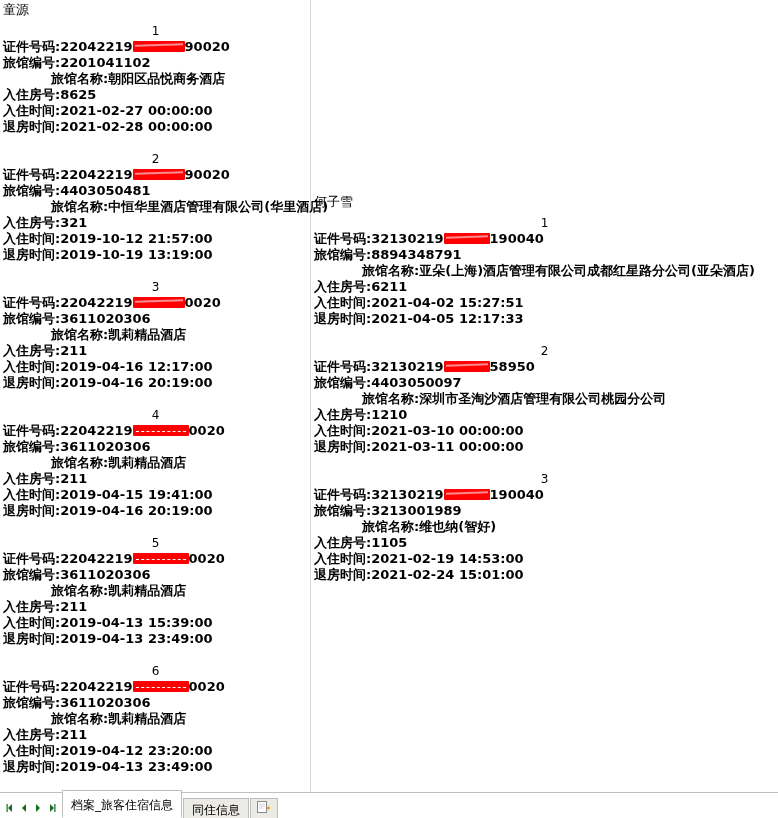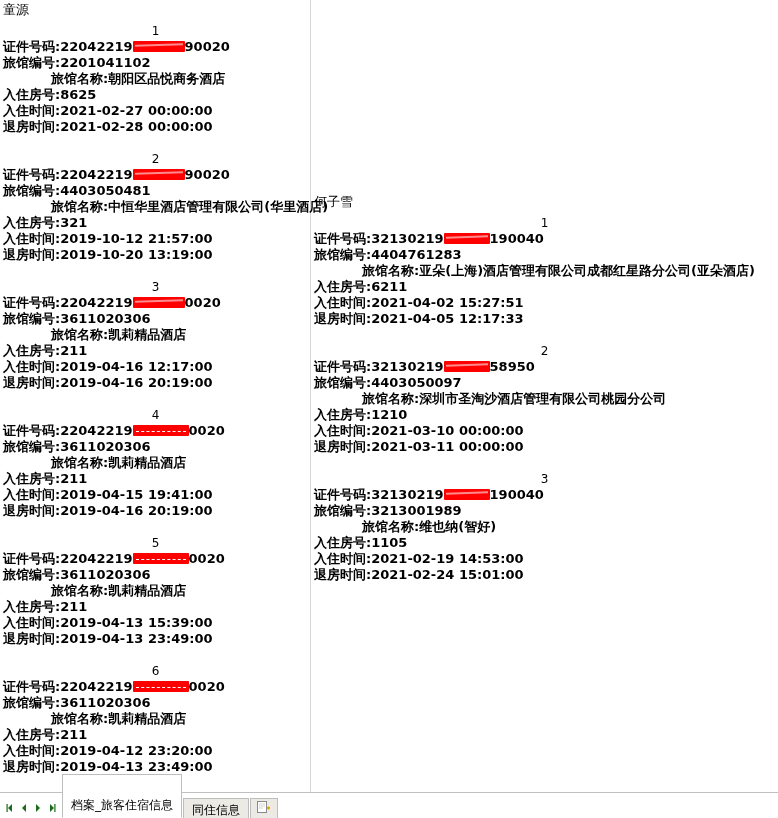--- a/index.html
+++ b/index.html
@@ -143,21 +143,21 @@
     margin-right: 1px;
     position: relative;
     top: 3px;
     white-space: nowrap;
   }
   .tab.active {
     background: #ffffff;
     border-bottom: 1px solid #ffffff;
     top: 0;
     font-weight: normal;
-    padding-top: 21px;
+    padding-top: 5px;
     padding-bottom: 3px;
   }
   .tab.new-sheet {
     background: #eceae4;
     padding: 2px 6px;
   }
   .newsheet-icon {
     display: inline-block;
     width: 14px;
     height: 13px;
@@ -183,21 +183,21 @@
             <div class="row"><span>退房时间:</span><span>2021-02-28 00:00:00</span></div>
             <div class="blank-row"></div>
           </div>
           <div class="group">
             <div class="group-index">2</div>
             <div class="row"><span>证件号码:</span><span>22042219</span><span class="redact scribble" style="width: 52px;"></span><span>90020</span></div>
             <div class="row"><span>旅馆编号:</span><span>4403050481</span></div>
             <div class="row overflow"><span>旅馆名称:</span><span>中恒华里酒店管理有限公司(华里酒店)</span></div>
             <div class="row"><span>入住房号:</span><span>321</span></div>
             <div class="row"><span>入住时间:</span><span>2019-10-12 21:57:00</span></div>
-            <div class="row"><span>退房时间:</span><span>2019-10-20 13:19:00</span></div>
+            <div class="row"><span>退房时间:</span><span>2019-10-19 13:19:00</span></div>
             <div class="blank-row"></div>
           </div>
           <div class="group">
             <div class="group-index">3</div>
             <div class="row"><span>证件号码:</span><span>22042219</span><span class="redact scribble" style="width: 52px;"></span><span>0020</span></div>
             <div class="row"><span>旅馆编号:</span><span>3611020306</span></div>
             <div class="row overflow"><span>旅馆名称:</span><span>凯莉精品酒店</span></div>
             <div class="row"><span>入住房号:</span><span>211</span></div>
             <div class="row"><span>入住时间:</span><span>2019-04-16 12:17:00</span></div>
             <div class="row"><span>退房时间:</span><span>2019-04-16 20:19:00</span></div>
@@ -233,21 +233,21 @@
             <div class="row"><span>退房时间:</span><span>2019-04-13 23:49:00</span></div>
           </div>
         </div>
     </div>
     <div class="col col-mid">
       <div class="col-header">何子雪</div>
       <div id="right-records">
           <div class="group">
             <div class="group-index">1</div>
             <div class="row"><span>证件号码:</span><span>32130219</span><span class="redact scribble" style="width: 46px;"></span><span>190040</span></div>
-            <div class="row"><span>旅馆编号:</span><span>4404761283</span></div>
+            <div class="row"><span>旅馆编号:</span><span>8894348791</span></div>
             <div class="row overflow"><span>旅馆名称:</span><span>亚朵(上海)酒店管理有限公司成都红星路分公司(亚朵酒店)</span></div>
             <div class="row"><span>入住房号:</span><span>6211</span></div>
             <div class="row"><span>入住时间:</span><span>2021-04-02 15:27:51</span></div>
             <div class="row"><span>退房时间:</span><span>2021-04-05 12:17:33</span></div>
             <div class="blank-row"></div>
           </div>
           <div class="group">
             <div class="group-index">2</div>
             <div class="row"><span>证件号码:</span><span>32130219</span><span class="redact scribble" style="width: 46px;"></span><span>58950</span></div>
             <div class="row"><span>旅馆编号:</span><span>4403050097</span></div>

